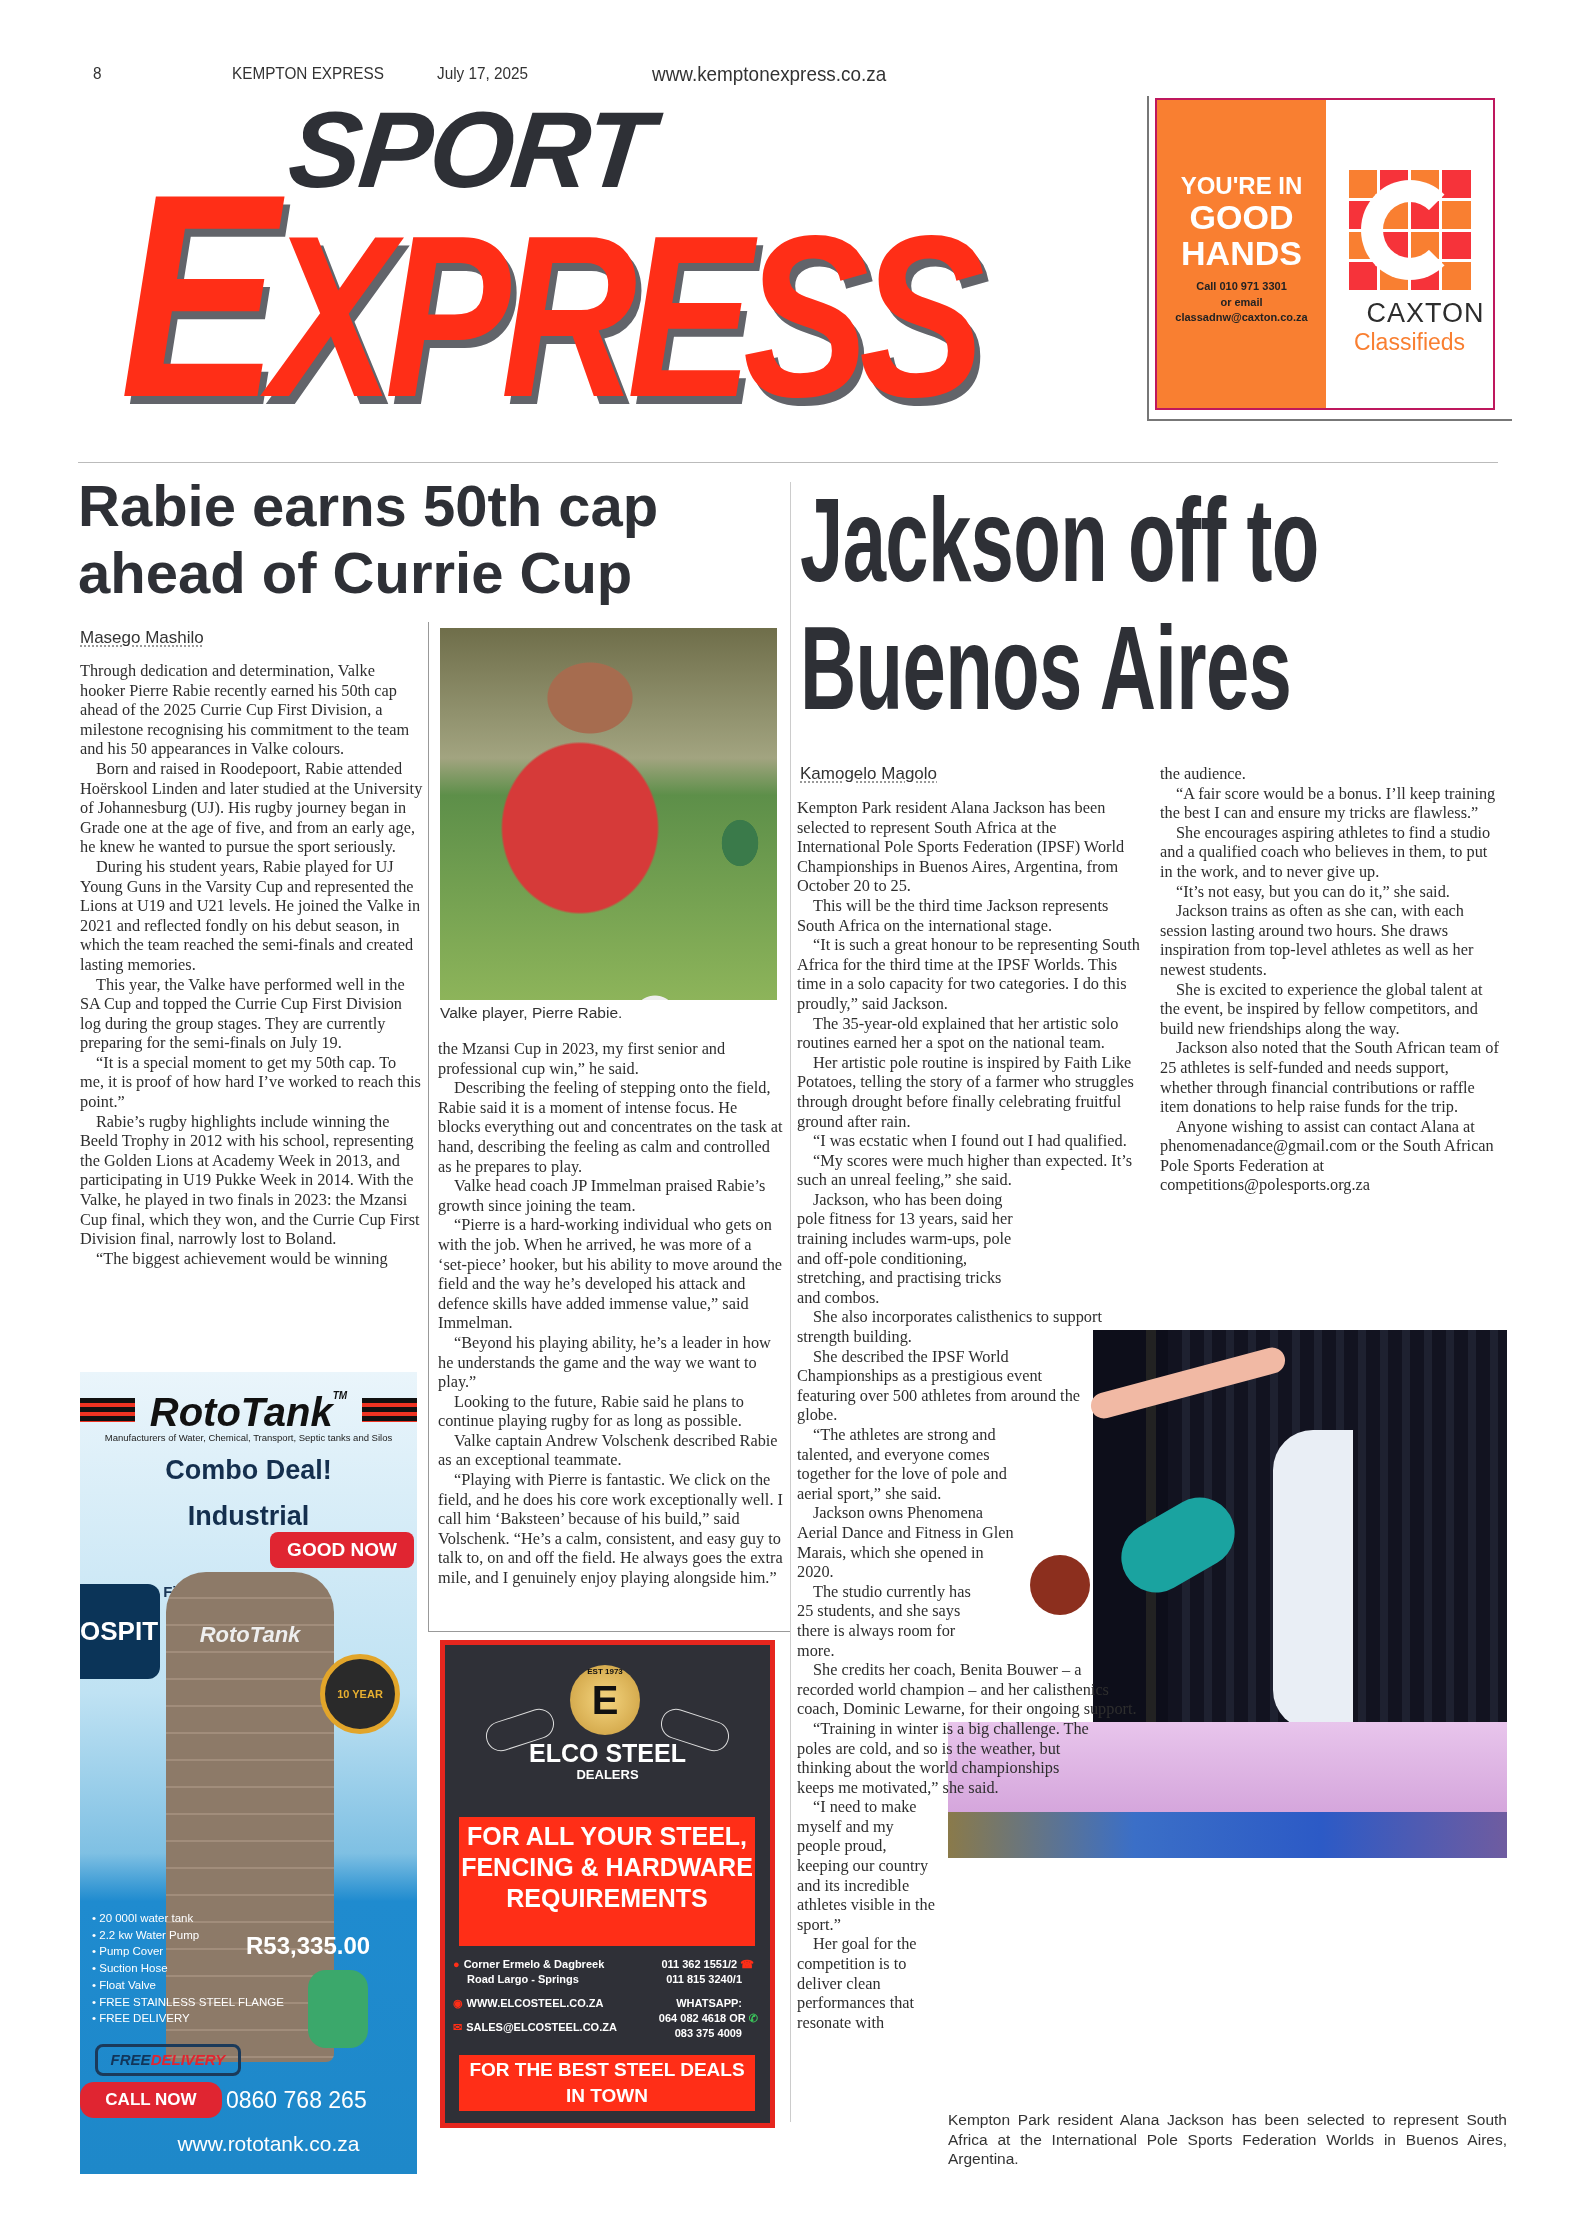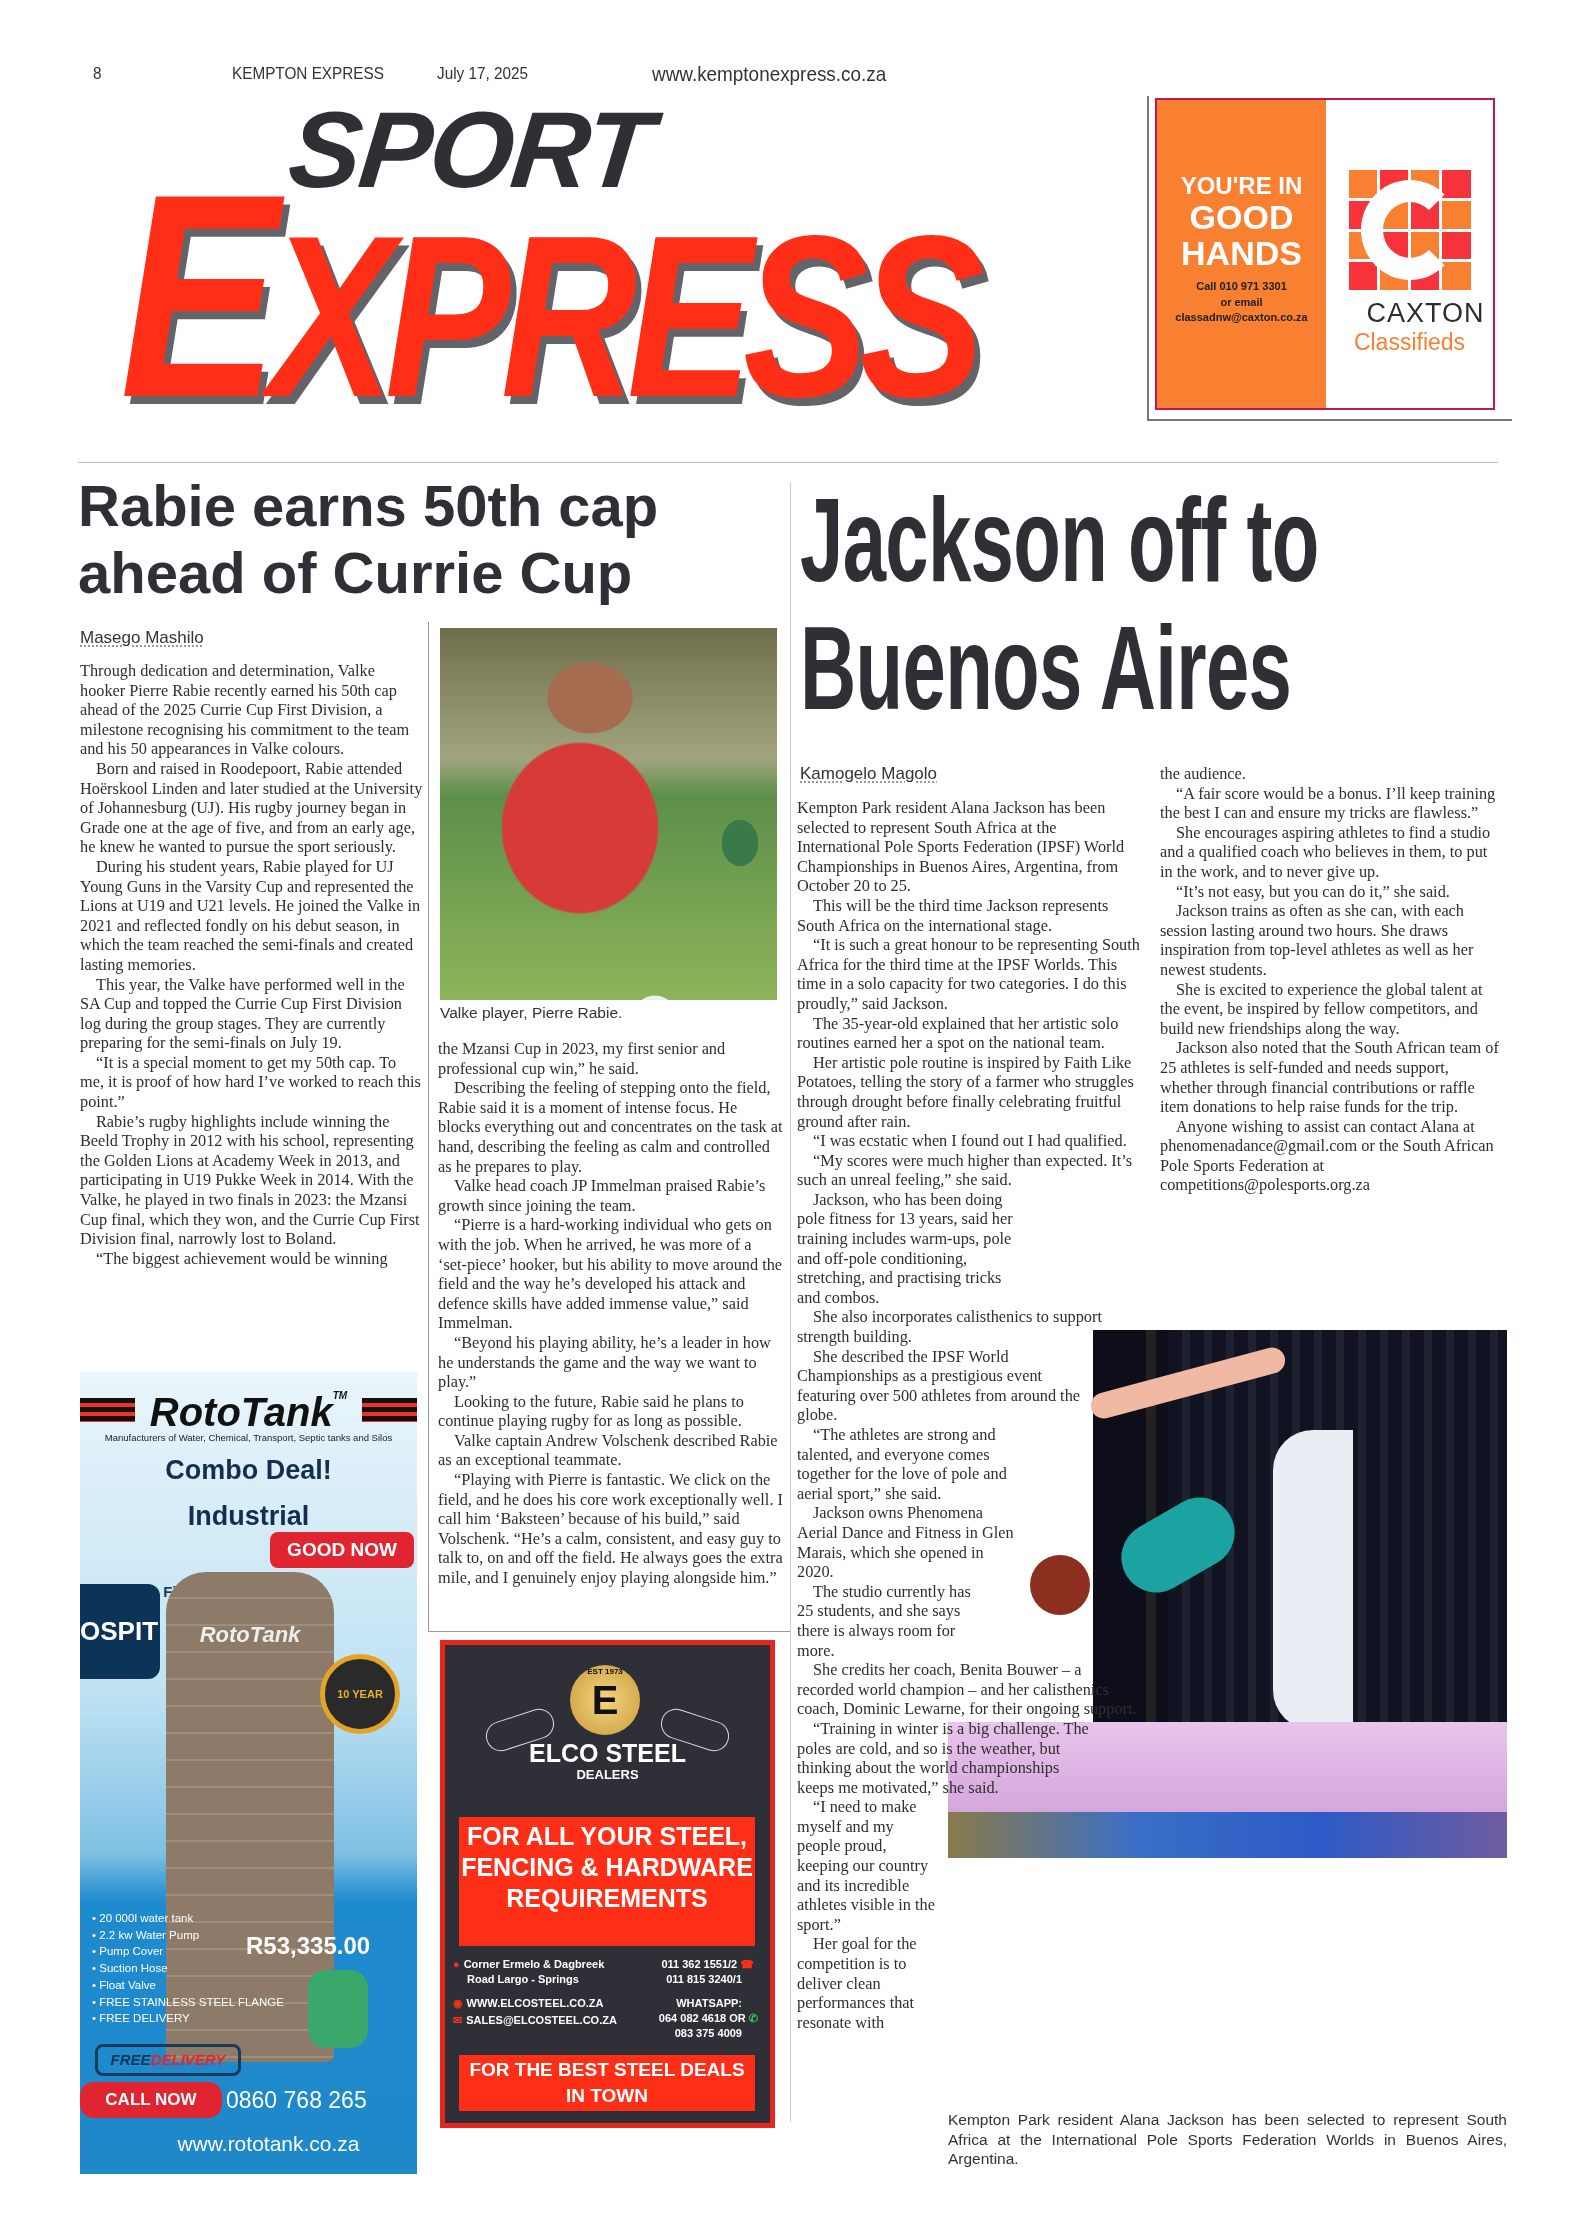--- a/index.html
+++ b/index.html
@@ -224,21 +224,21 @@
   <div class="elco-pipes-l"></div>
   <div class="elco-pipes-r"></div>
   <div class="elco-badge"><span class="elco-est">EST 1973</span><span>E</span></div>
   <div class="elco-name">ELCO STEEL</div>
   <div class="elco-dealers">DEALERS</div>
   <div class="elco-box1">FOR ALL YOUR STEEL, FENCING &amp; HARDWARE REQUIREMENTS</div>
   <div class="elco-info" style="left:8px;">
     <div><span class="elco-pin">●</span><span>Corner Ermelo &amp; Dagbreek</span></div>
     <div style="padding-left:14px;">Road Largo - Springs</div>
     <div style="margin-top:9px;"><span class="elco-pin">◉</span><span>WWW.ELCOSTEEL.CO.ZA</span></div>
-    <div style="margin-top:2px;"><span class="elco-pin">✉</span><span>SALES@ELCOSTEEL.CO.ZA</span></div>
+    <div style="margin-top:9px;"><span class="elco-pin">✉</span><span>SALES@ELCOSTEEL.CO.ZA</span></div>
   </div>
   <div class="elco-info" style="right:12px; text-align:right;">
     <div><span>011 362 1551/2</span> <span class="elco-pin">☎</span></div>
     <div style="padding-right:16px;">011 815 3240/1</div>
     <div style="margin-top:9px; padding-right:16px;">WHATSAPP:</div>
     <div><span>064 082 4618 OR</span> <span style="color:#3ac45a">✆</span></div>
     <div style="padding-right:16px;">083 375 4009</div>
   </div>
   <div class="elco-box2">FOR THE BEST STEEL DEALS IN TOWN</div>
 </div>

